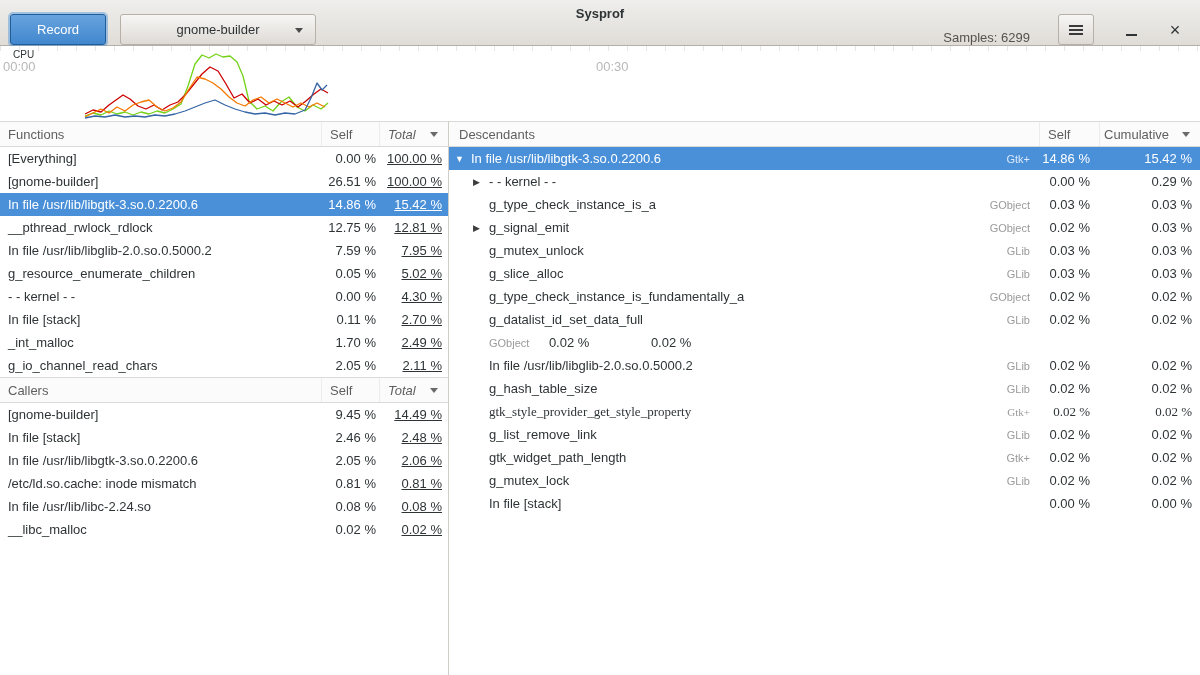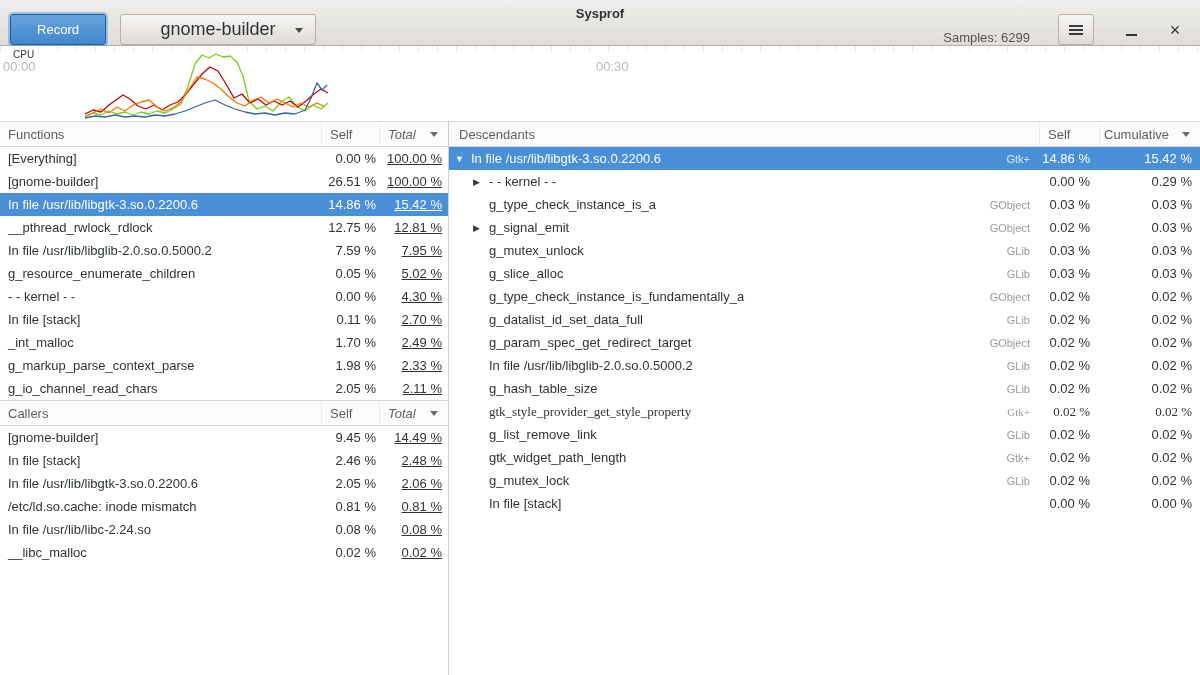--- a/index.html
+++ b/index.html
@@ -25,21 +25,21 @@
     width:96px; height:31px; margin-left:2px;
     background:linear-gradient(#68a3de,#4187ce);
     border:1px solid #1f5d99; border-radius:3px;
     color:#ffffff; font-size:13px;
     box-shadow:0 0 0 2px rgba(74,144,217,.45);
   }
   .btn-process {
     width:196px; height:31px; margin-left:14px;
     background:linear-gradient(#f7f6f5,#dedad5);
     border:1px solid #b6b0a8; border-radius:3px;
-    color:#2e3436; font-size:18px;
+    color:#2e3436; font-size:13px;
     position:relative;
     display:flex; align-items:center; justify-content:center;
   }
   .dd-arrow {
     position:absolute; right:12px; top:13px;
     width:0; height:0;
     border-left:4px solid transparent; border-right:4px solid transparent;
     border-top:5px solid #4a4a4a;
   }
   .title-wrap {
@@ -217,25 +217,20 @@
           <span class="c-name">In file [stack]</span>
           <span class="c-self">0.11 %</span>
           <span class="c-total">2.70 %</span>
         </div>
         <div class="trow">
           <span class="c-name">_int_malloc</span>
           <span class="c-self">1.70 %</span>
           <span class="c-total">2.49 %</span>
         </div>
         <div class="trow">
-          <span class="c-name">g_markup_parse_context_parse</span>
-          <span class="c-self">1.98 %</span>
-          <span class="c-total">2.33 %</span>
-        </div>
-        <div class="trow">
           <span class="c-name">g_io_channel_read_chars</span>
           <span class="c-self">2.05 %</span>
           <span class="c-total">2.11 %</span>
         </div>
       </div>
 
     <div class="thead">
       <span class="hc hc-name">Callers</span>
       <span class="hc hc-self">Self</span>
       <span class="hc hc-total">
@@ -338,21 +333,20 @@
         </div>
         <div class="drow" style="padding-left: 24px;">
           <span class="d-exp"></span>
           <span class="d-name">g_datalist_id_set_data_full</span>
           <span class="d-lib">GLib</span>
           <span class="d-self">0.02 %</span>
           <span class="d-cum">0.02 %</span>
         </div>
         <div class="drow" style="padding-left: 24px;">
           <span class="d-exp"></span>
-          <span class="d-name">g_param_spec_get_redirect_target</span>
           <span class="d-lib">GObject</span>
           <span class="d-self">0.02 %</span>
           <span class="d-cum">0.02 %</span>
         </div>
         <div class="drow" style="padding-left: 24px;">
           <span class="d-exp"></span>
           <span class="d-name">In file /usr/lib/libglib-2.0.so.0.5000.2</span>
           <span class="d-lib">GLib</span>
           <span class="d-self">0.02 %</span>
           <span class="d-cum">0.02 %</span>

